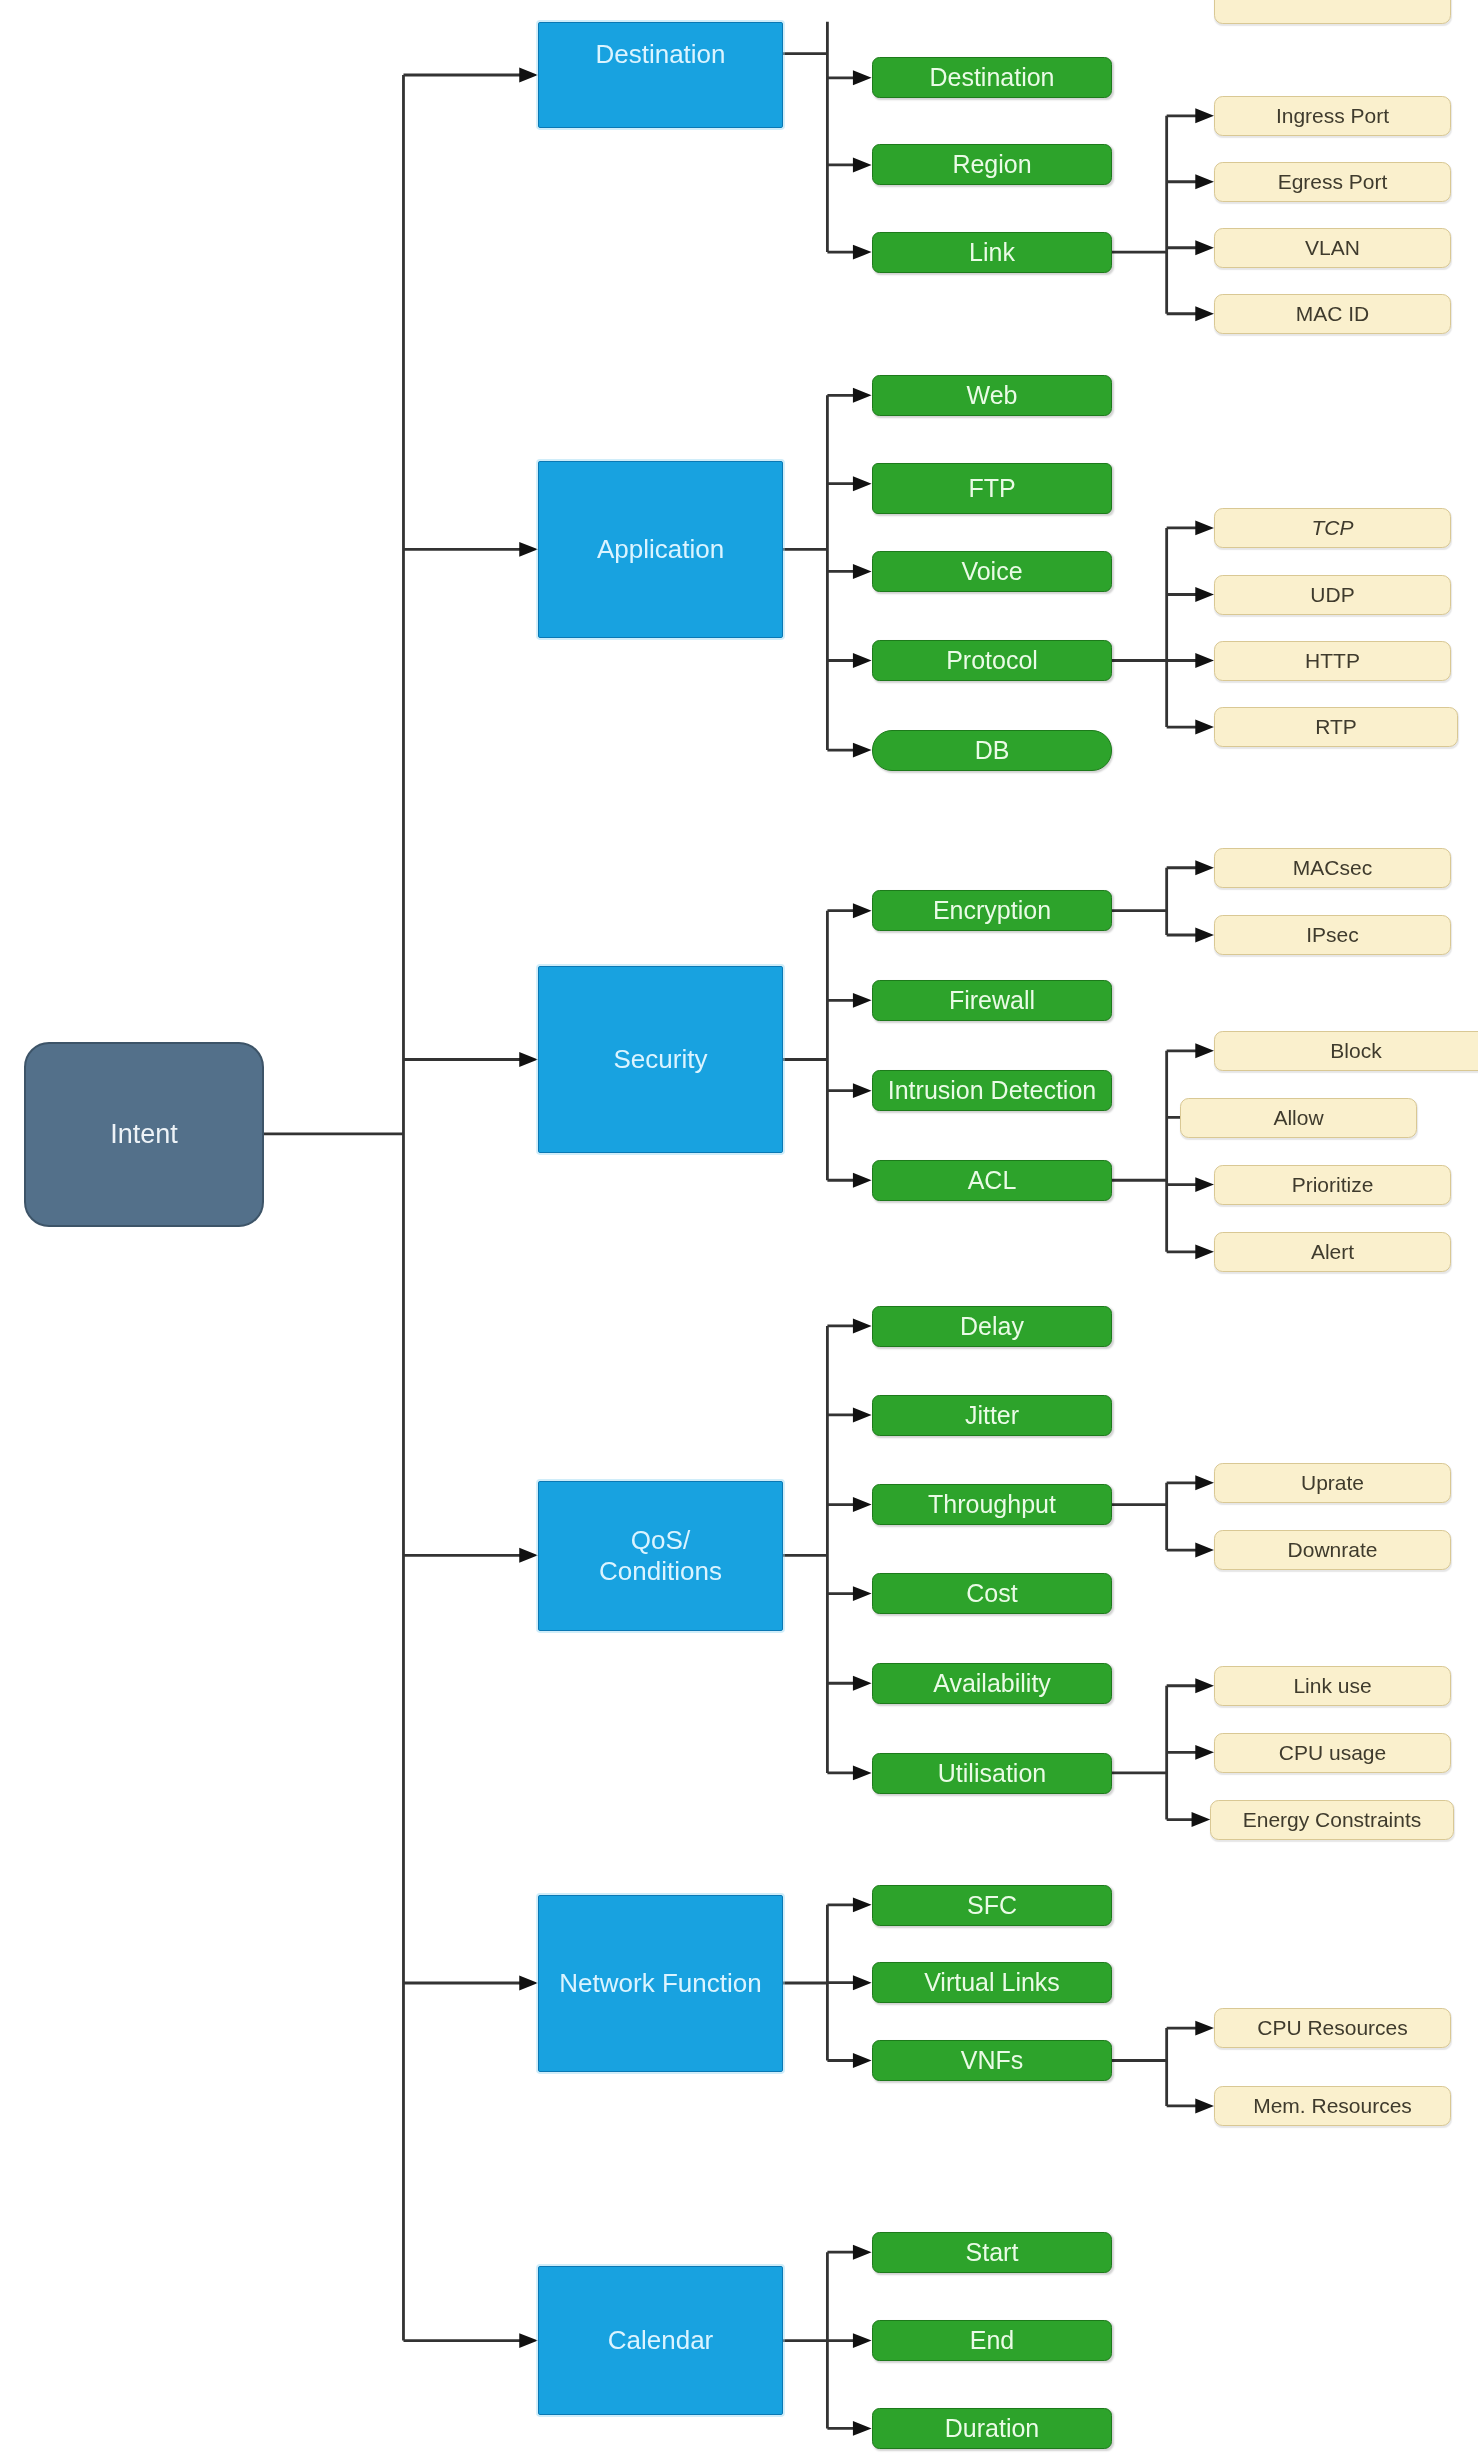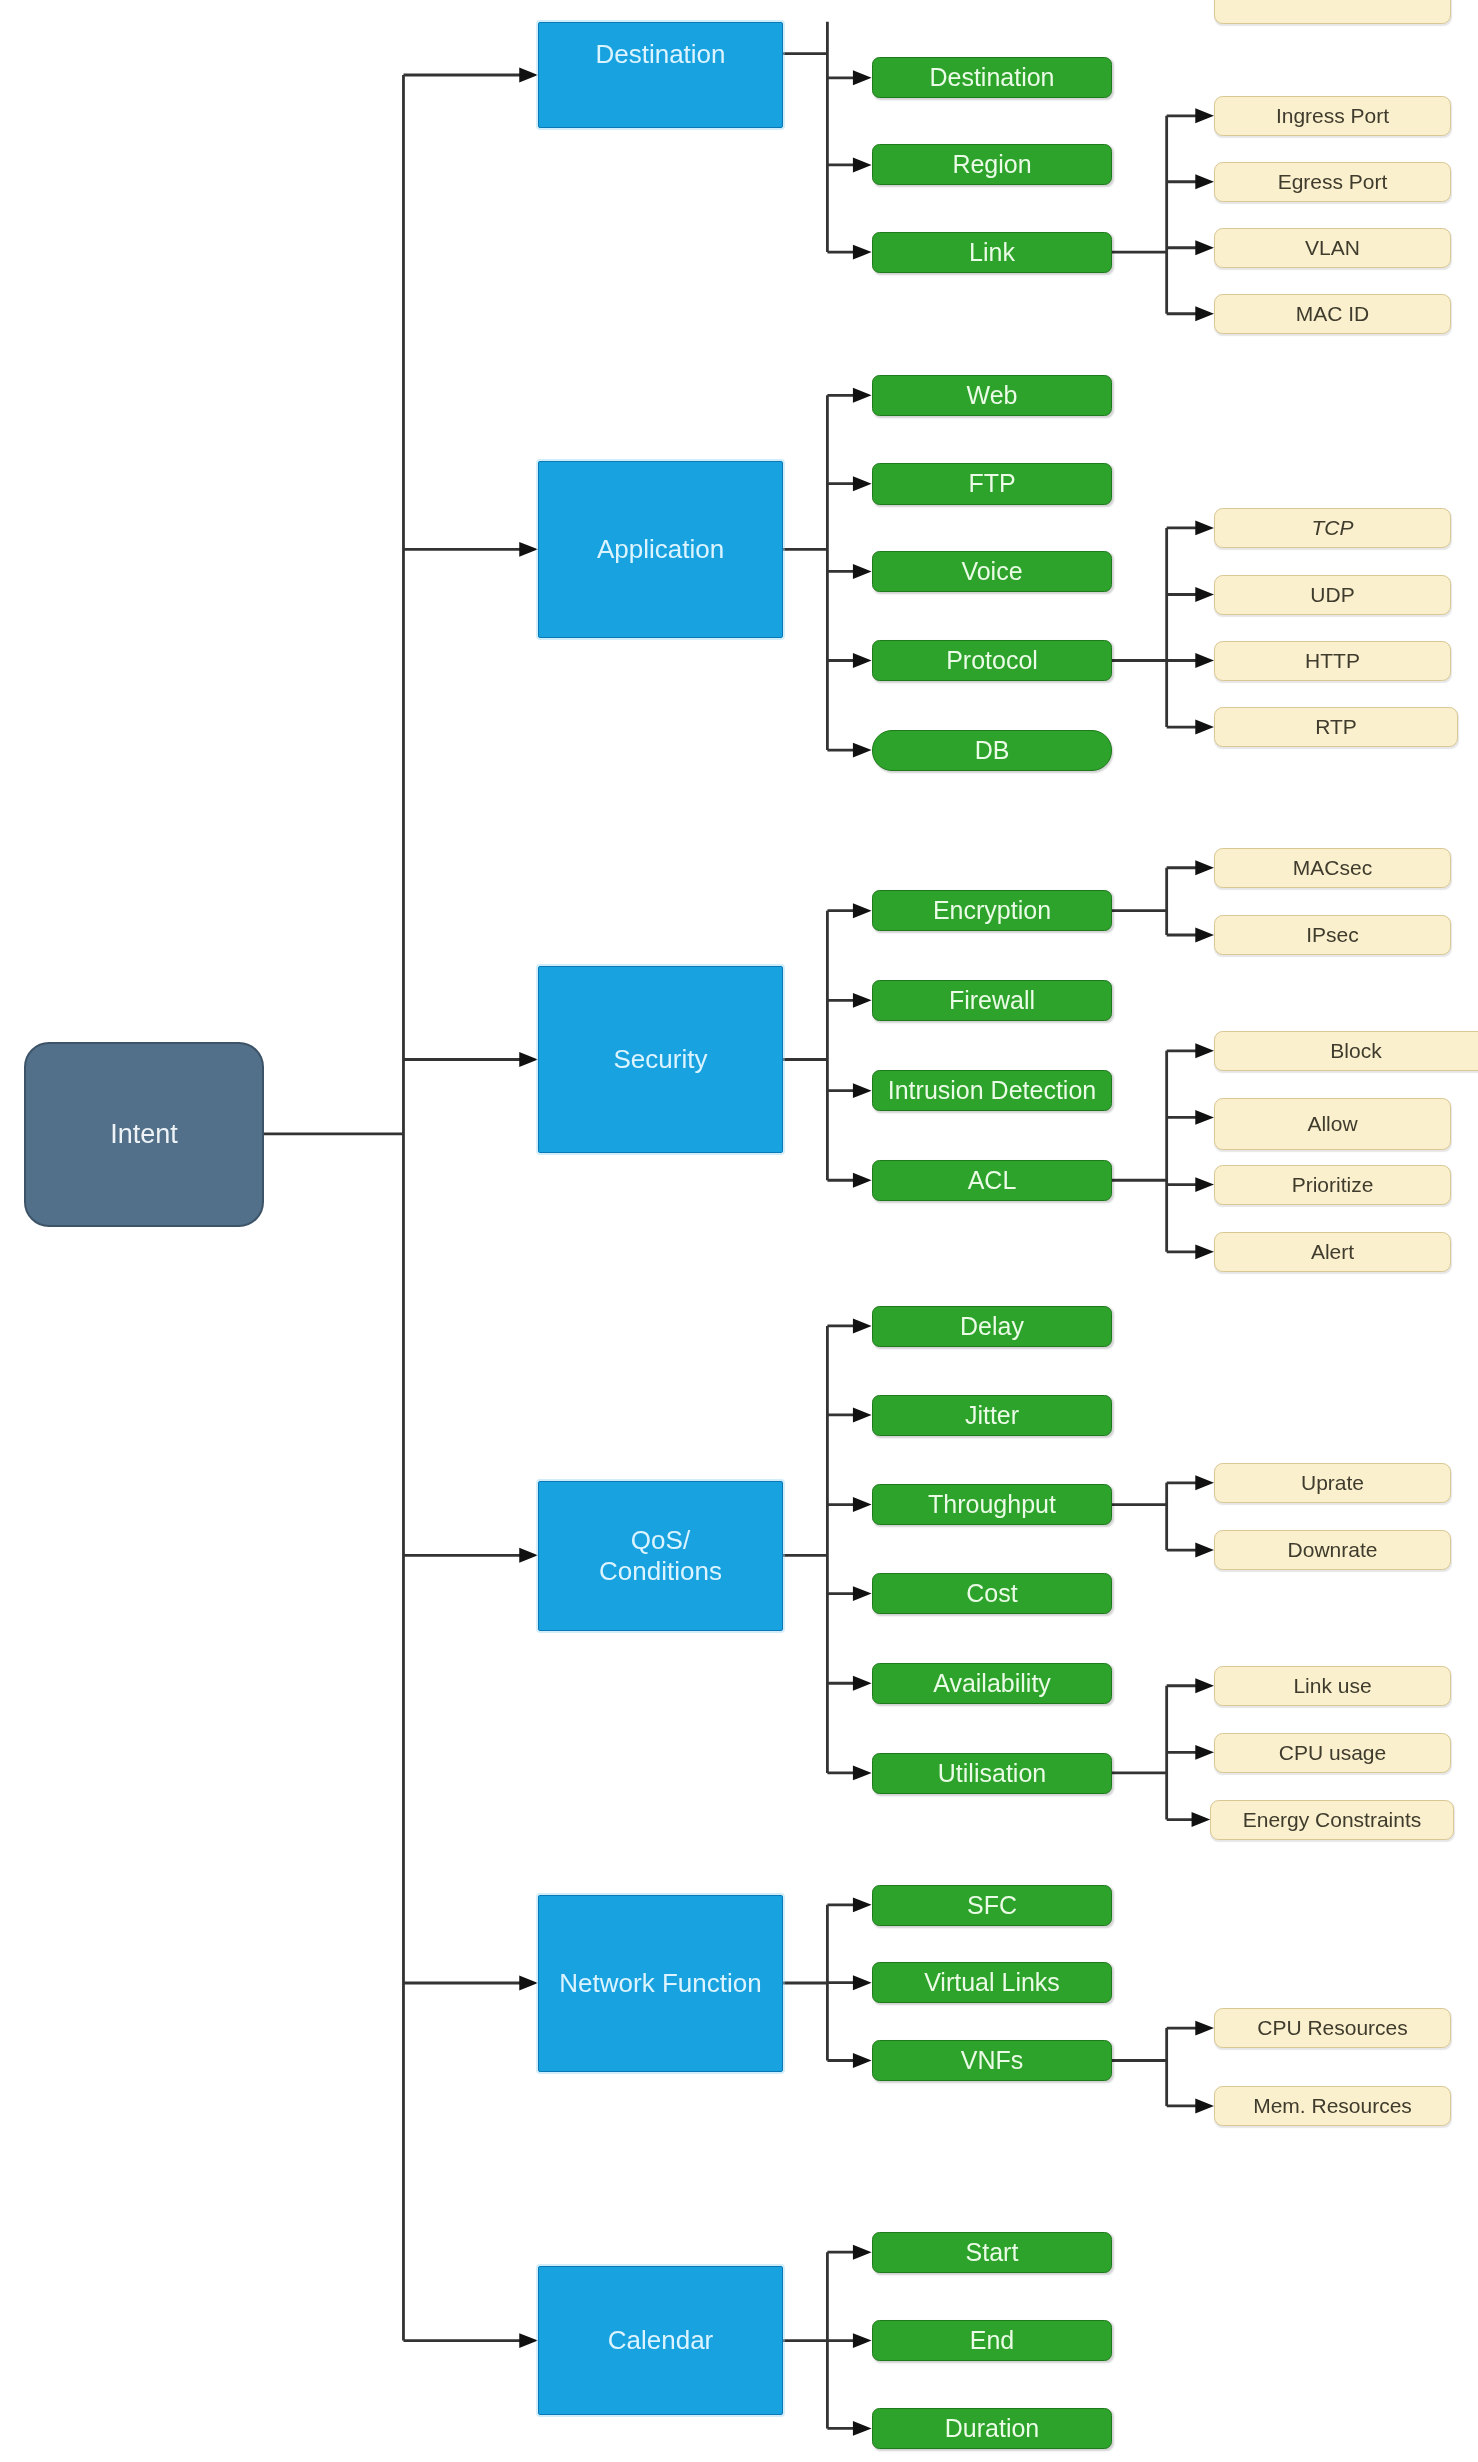--- a/index.html
+++ b/index.html
@@ -56,21 +56,21 @@
       </div>
       <div class="node sub" style="left: 872px; top: 144px; width: 240px; height: 41px;">
         <span class="lbl">Region</span>
       </div>
       <div class="node sub" style="left: 872px; top: 232px; width: 240px; height: 41px;">
         <span class="lbl">Link</span>
       </div>
       <div class="node sub" style="left: 872px; top: 375px; width: 240px; height: 41px;">
         <span class="lbl">Web</span>
       </div>
-      <div class="node sub" style="left: 872px; top: 463px; width: 240px; height: 42px;">
+      <div class="node sub" style="left: 872px; top: 463px; width: 240px; height: 51px; border-radius: 6px;">
         <span class="lbl">FTP</span>
       </div>
       <div class="node sub" style="left: 872px; top: 551px; width: 240px; height: 41px;">
         <span class="lbl">Voice</span>
       </div>
       <div class="node sub" style="left: 872px; top: 640px; width: 240px; height: 41px;">
         <span class="lbl">Protocol</span>
       </div>
       <div class="node sub" style="left: 872px; top: 730px; width: 240px; height: 41px; border-radius: 20px;">
         <span class="lbl">DB</span>
@@ -152,21 +152,21 @@
       </div>
       <div class="node leaf" style="left: 1214px; top: 848px; width: 237px; height: 40px;">
         <span class="lbl">MACsec</span>
       </div>
       <div class="node leaf" style="left: 1214px; top: 915px; width: 237px; height: 40px;">
         <span class="lbl">IPsec</span>
       </div>
       <div class="node leaf" style="left: 1214px; top: 1031px; width: 284px; height: 40px;">
         <span class="lbl">Block</span>
       </div>
-      <div class="node leaf" style="left: 1214px; top: 1098px; width: 237px; height: 52px;">
+      <div class="node leaf" style="left: 1180px; top: 1098px; width: 237px; height: 40px;">
         <span class="lbl">Allow</span>
       </div>
       <div class="node leaf" style="left: 1214px; top: 1165px; width: 237px; height: 40px;">
         <span class="lbl">Prioritize</span>
       </div>
       <div class="node leaf" style="left: 1214px; top: 1232px; width: 237px; height: 40px;">
         <span class="lbl">Alert</span>
       </div>
       <div class="node leaf" style="left: 1214px; top: 1463px; width: 237px; height: 40px;">
         <span class="lbl">Uprate</span>

